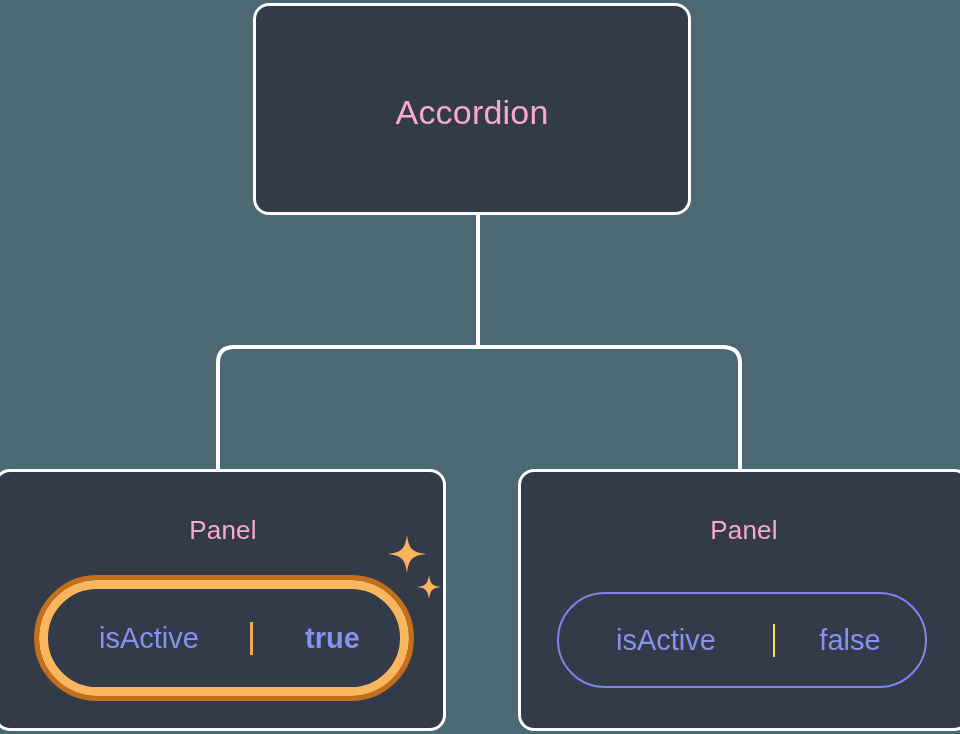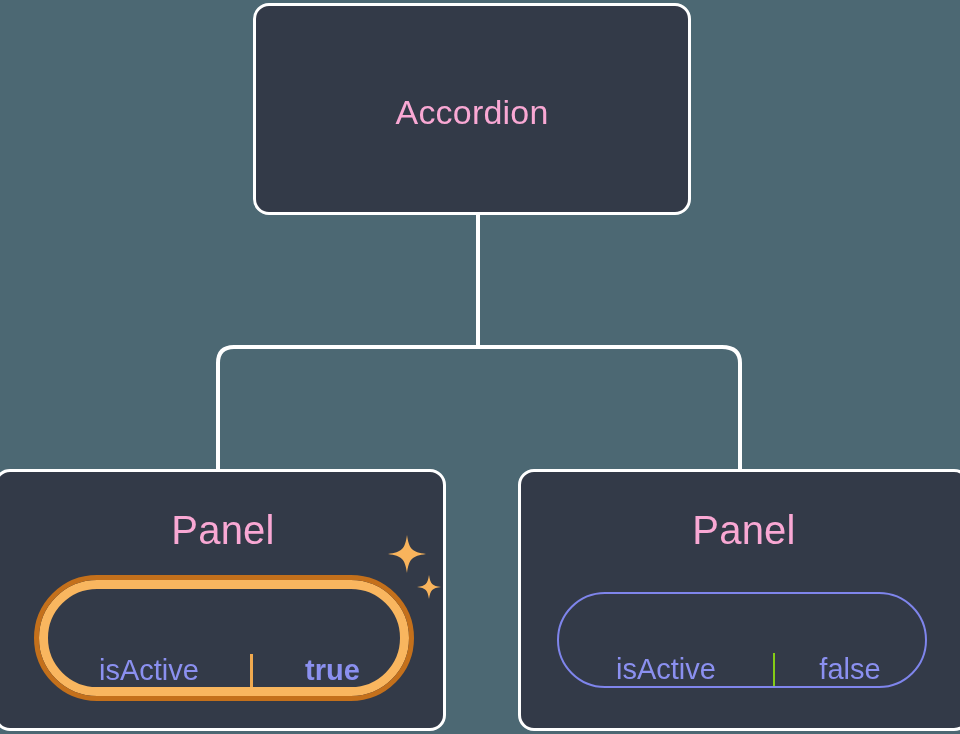--- a/index.html
+++ b/index.html
@@ -69,37 +69,37 @@
   }
   #node-panel-left {
     left: -6px;
     width: 452px;
   }
   #node-panel-right {
     left: 518px;
     width: 452px;
   }
   .panel-node .node-title {
-    font-size: 40px;
+    font-size: 26px;
     margin-top: 40px;
     line-height: 36px;
   }
   
   #node-panel-left .panel-inner { padding-left: 6px; }
   .panel-inner { height: 100%; box-sizing: border-box; }
 
   
   .pill-wrap {
     position: absolute;
     display: flex;
     align-items: stretch;
   }
   .pill {
     display: flex;
-    align-items: flex-end;
+    align-items: center;
     border-radius: 999px;
     box-sizing: border-box;
     overflow: hidden;
   }
   .pill-cell {
     display: flex;
     align-items: center;
     justify-content: center;
     box-sizing: border-box;
     white-space: nowrap;
@@ -111,21 +111,21 @@
     height: 96px;
   }
   .pill.plain .pill-cell {
     color: #8b90f0;
     font-size: 29px;
     font-weight: 400;
   }
   .pill.plain .pill-cell.k { width: 214px; }
   .pill.plain .pill-cell.v {
     width: 152px;
-    border-left: 2px solid #84cc16;
+    border-left: 2px solid #fde047;
   }
 
   
   .pill.highlight {
     border: 9px solid #f9b65f;
     outline: 5px solid #c4701b;
     height: 116px;
     background: #333a48;
   }
   .pill.highlight .pill-cell {

